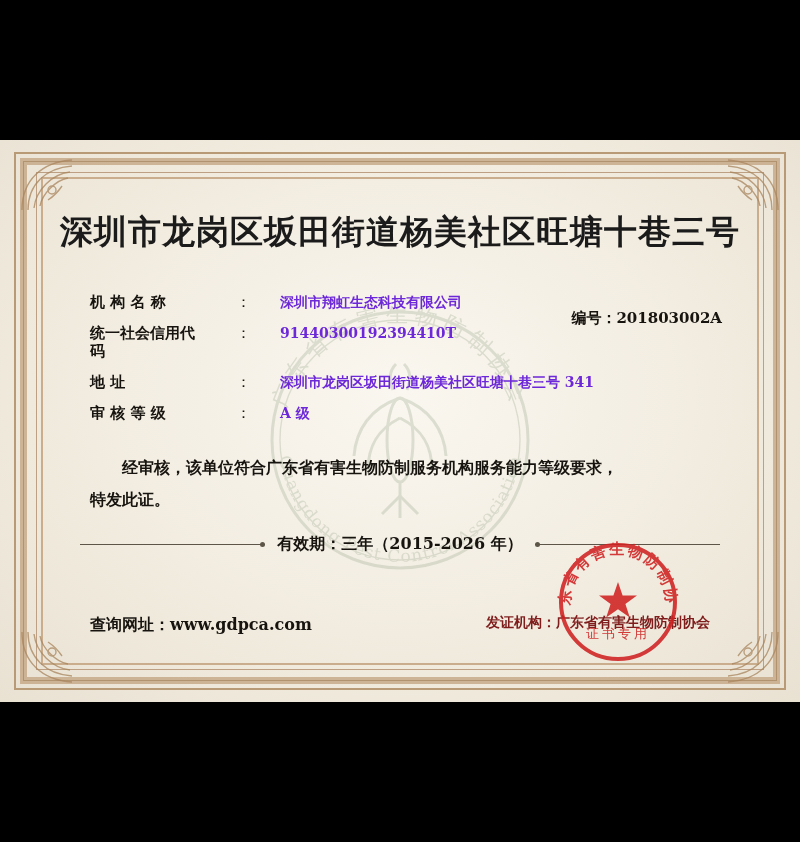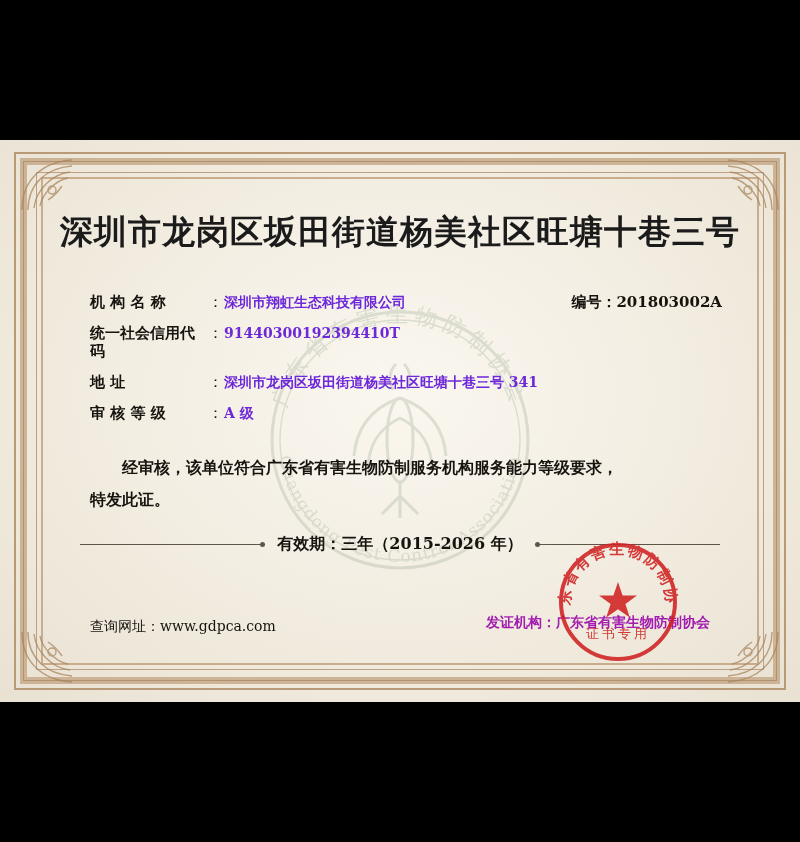--- a/index.html
+++ b/index.html
@@ -135,20 +135,21 @@
     padding-right: 10px;
     position: relative;
   }
   .field-row {
     display: flex;
     align-items: baseline;
     font-size: 15px;
     color: #17140f;
     margin-bottom: 13px;
     line-height: 1.2;
+    gap: 28px;
   }
   .flabel {
     width: 118px;
     flex: 0 0 118px;
     letter-spacing: 0;
     font-family: "DejaVu Serif", "Liberation Serif", serif;
     font-weight: 600;
     font-size: 15px;
   }
   .flabel.spread {
@@ -159,21 +160,21 @@
   .fvalue {
     font-family: "DejaVu Serif", "Liberation Serif", serif;
     font-size: 14px;
     font-weight: 600;
     color: #6d28d9;
   }
   .row-with-num { position: relative; }
   .certno {
     position: absolute;
     right: 8px;
-    top: 0;
+    top: 16px;
     font-size: 15px;
     font-weight: 600;
     font-family: "DejaVu Serif", "Liberation Serif", serif;
     color: #17140f;
     white-space: nowrap;
   }
 
   .body-text {
     margin-top: 30px;
     padding: 0 34px 0 30px;
@@ -224,31 +225,31 @@
     left: 30px;
     right: 20px;
     bottom: 18px;
   }
   .footer-row {
     display: flex;
     justify-content: space-between;
     align-items: flex-end;
   }
   .website {
-    font-size: 14px;
-    font-family: "DejaVu Serif", "Liberation Serif", serif;
-    font-weight: 400;
+    font-size: 16px;
+    font-family: "DejaVu Serif", "Liberation Serif", serif;
+    font-weight: 700;
     color: #17140f;
   }
   .issuer-block {
     text-align: right;
     font-size: 14px;
     font-family: "DejaVu Serif", "Liberation Serif", serif;
     font-weight: 600;
-    color: #a21caf;
+    color: #7f1d1d;
     line-height: 1.9;
     padding-right: 10px;
   }
 
   
   .stamp {
     position: absolute;
     right: 118px;
     bottom: 36px;
     width: 128px;

